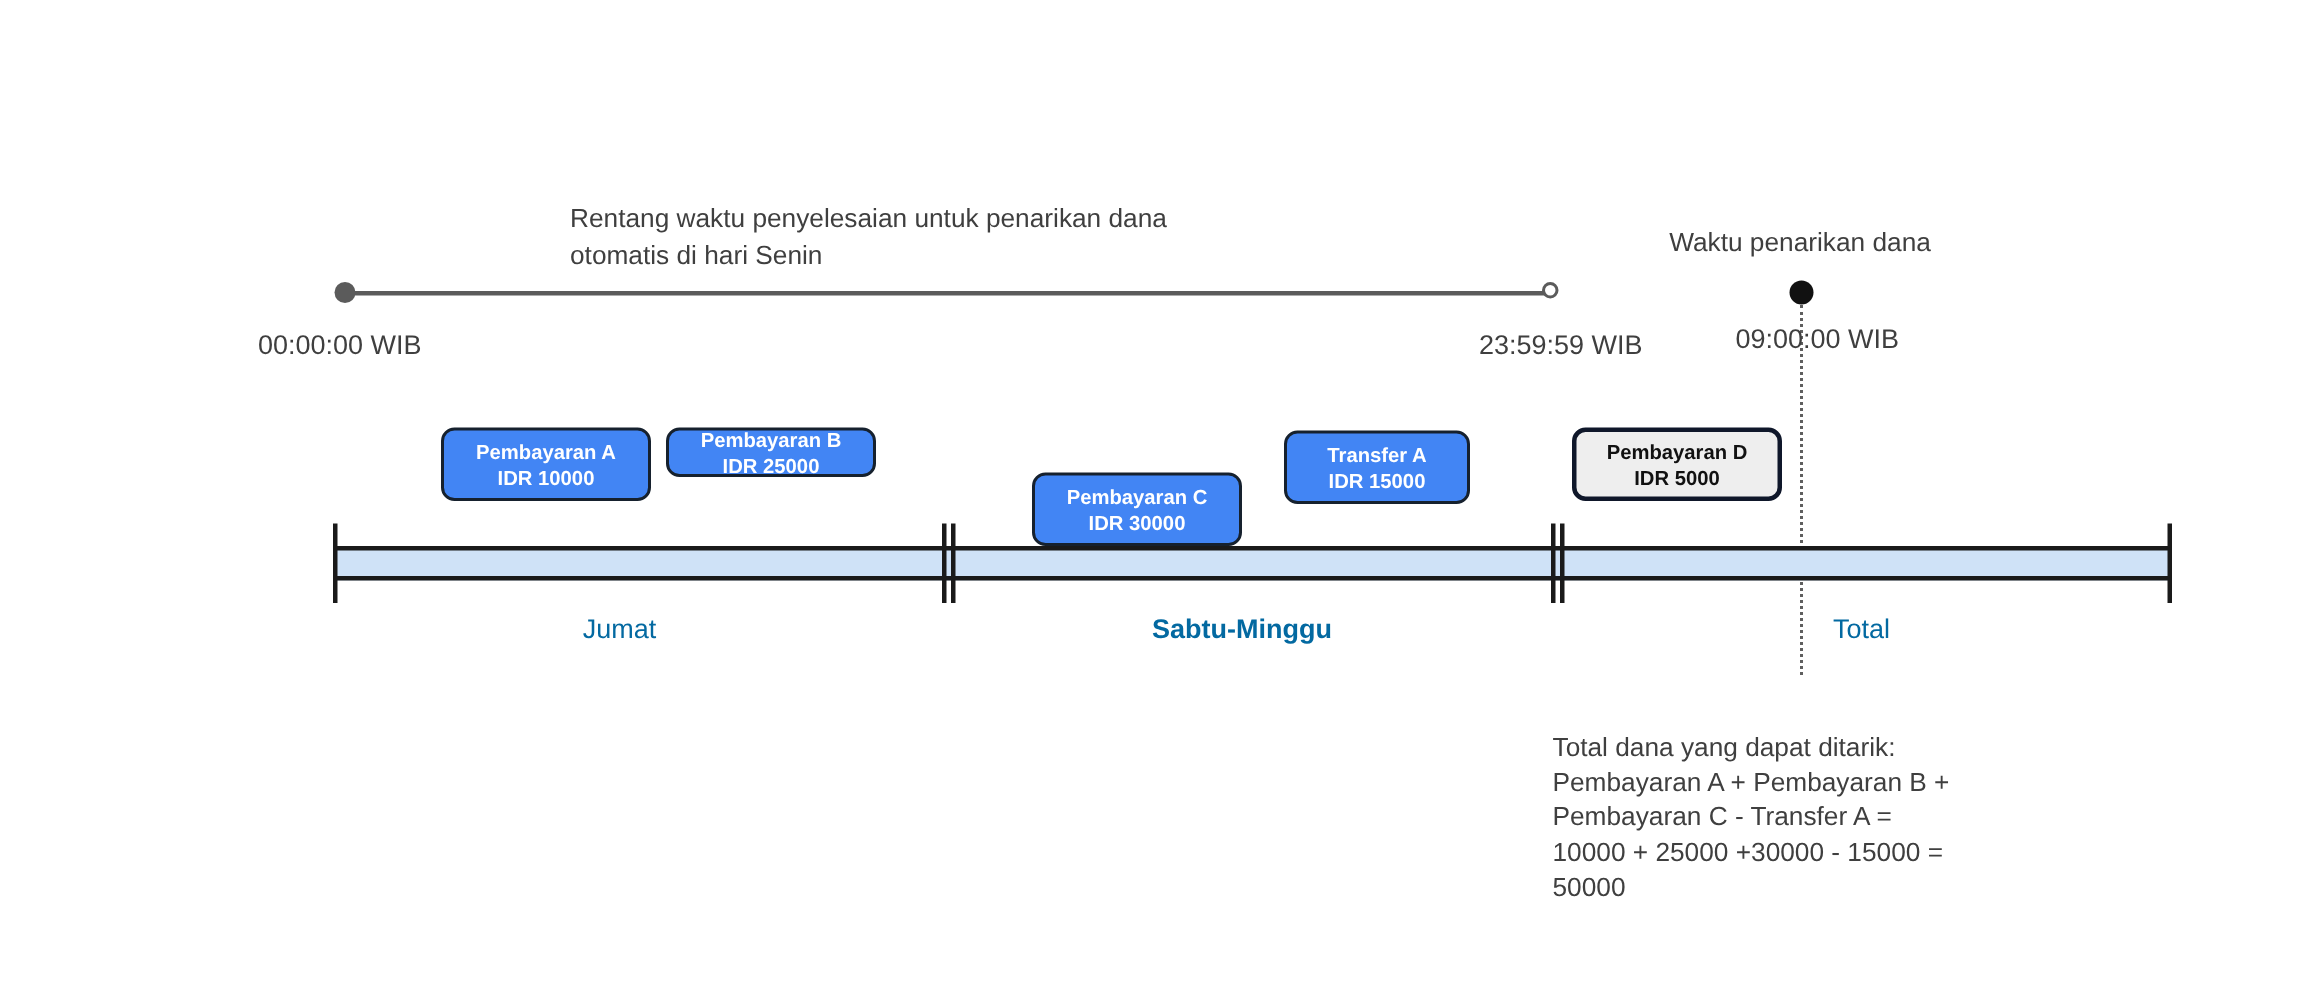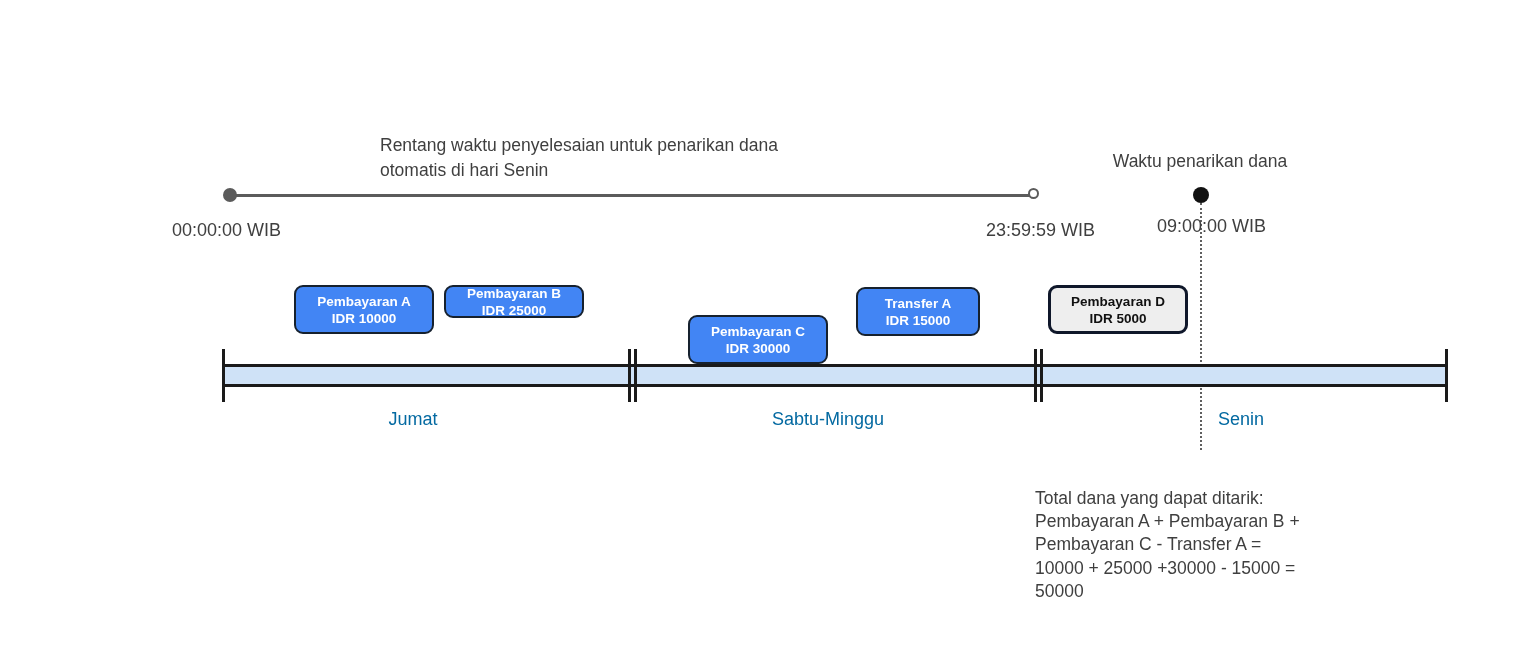--- a/index.html
+++ b/index.html
@@ -219,22 +219,22 @@
   <div class="bar"></div>
   <div class="cap" style="left:222px;"></div>
   <div class="cap" style="left:1445px;"></div>
   <div class="divider" style="left:628px;"></div>
   <div class="divider" style="left:634px;"></div>
   <div class="divider" style="left:1034px;"></div>
   <div class="divider" style="left:1040px;"></div>
 
   <div id="day-layer">
       <div class="day-label" style="left: 293px; width: 240px;">Jumat</div>
-      <div class="day-label" style="left: 708px; width: 240px;">Sabtu-Minggu</div>
-      <div class="day-label" style="left: 1121px; width: 240px;">Senin</div>
+      <div class="day-label" style="left: 708px; width: 240px; font-weight: bold;">Sabtu-Minggu</div>
+      <div class="day-label" style="left: 1121px; width: 240px;">Total</div>
     </div>
 
   <div class="summary">Total dana yang dapat ditarik:
 Pembayaran A + Pembayaran B +
 Pembayaran C - Transfer A  =
 10000 + 25000 +30000 - 15000 =
 50000</div>
 
 </div>
 

